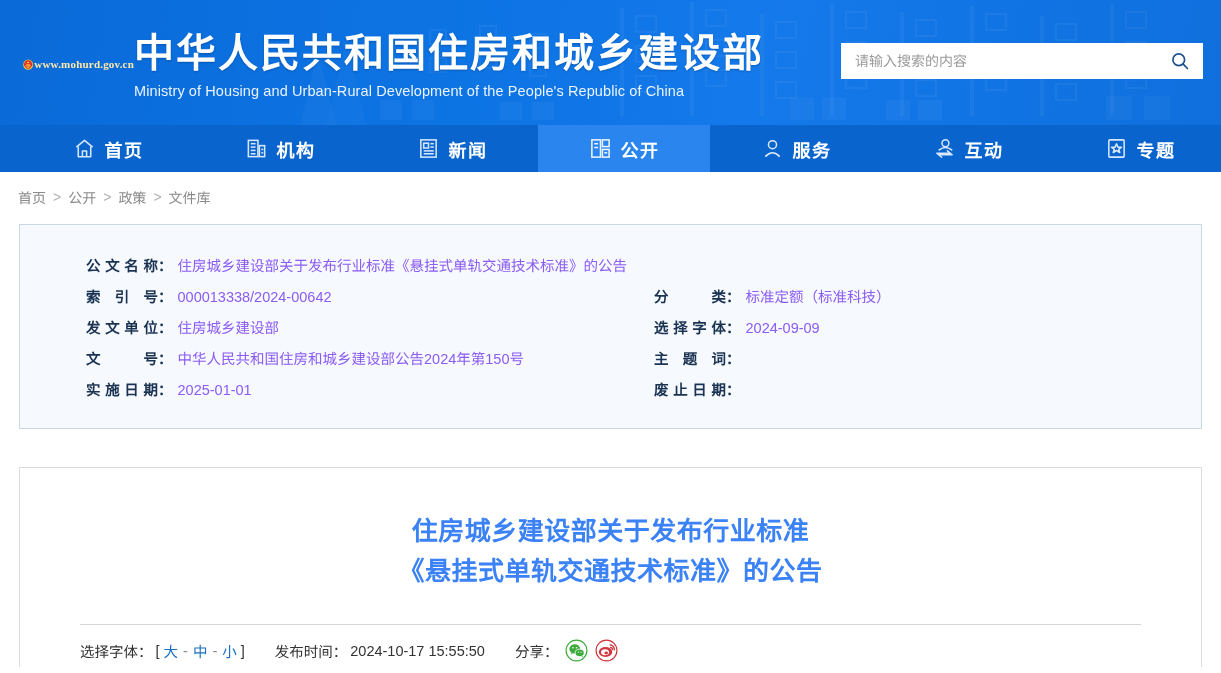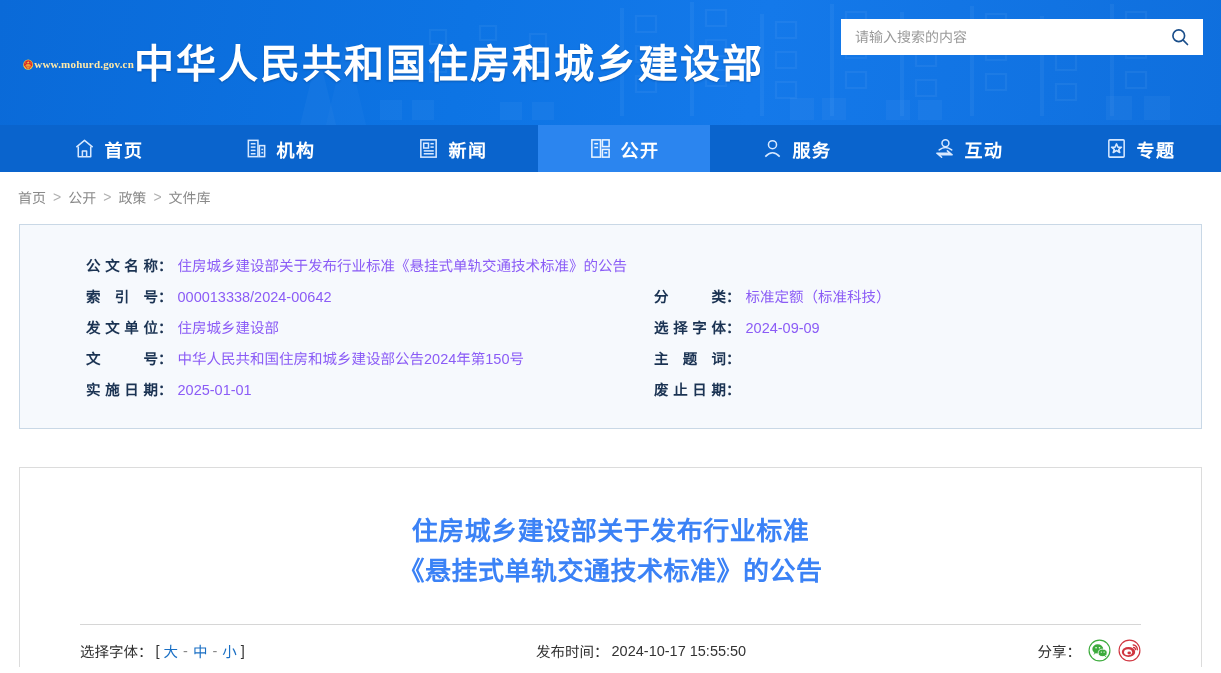--- a/index.html
+++ b/index.html
@@ -66,21 +66,21 @@
     font-size: 14.5px;
     color: #eaf3ff;
     letter-spacing: .1px;
     margin-top: 6px;
     white-space: nowrap;
   }
 
   .search-box {
     position: absolute;
     right: 18px;
-    top: 19px;
+    top: 43px;
     width: 362px;
     height: 36px;
     background: #fff;
     display: flex;
     align-items: center;
     padding: 0 10px 0 14px;
   }
   .search-input {
     flex: 1;
     border: 0;
@@ -196,21 +196,21 @@
   .article-divider {
     margin: 33px auto 0 auto;
     height: 1px;
     background: #d6d6d6;
     width: 100%;
   }
   .article-toolbar {
     margin-top: 14px;
     display: flex;
     align-items: center;
-    justify-content: space-between;
+    justify-content: flex-start;
     gap: 30px;
     font-size: 14.5px;
     color: #333;
   }
   .tool-group { display: flex; align-items: center; gap: 3px; white-space: nowrap; }
   .bracket { color: #333; }
   .fs-link { color: #1a6fc4; cursor: pointer; text-decoration: none; padding: 0 1px; }
   .fs-dash { color: #888; padding: 0 1px; }
   .share-icons { display: flex; align-items: center; gap: 7px; margin-left: 4px; }
   .share-ico { width: 23px; height: 23px; cursor: pointer; display: block; }
@@ -296,20 +296,21 @@
         <path d="M14 60 q8 14 18 22 l4 -6 q-12 -8 -18 -20 z" fill="#f5d33f"></path>
         <path d="M86 60 q-8 14 -18 22 l-4 -6 q12 -8 18 -20 z" fill="#f5d33f"></path>
         <rect x="38" y="66" width="24" height="5" fill="#f5d33f"></rect>
         <rect x="42" y="73" width="16" height="5" fill="#f5d33f"></rect>
       </svg>
       <div class="emblem-url">www.mohurd.gov.cn</div>
     </div>
 
     <div class="title-block">
       <div class="cn-title">中华人民共和国住房和城乡建设部</div>
+      <div class="en-title">Ministry of Housing and Urban-Rural Development of the People's Republic of China</div>
     </div>
 
     <div class="search-box">
       <input class="search-input" type="text" placeholder="请输入搜索的内容" style="">
       <button class="search-btn">
         <svg width="20" height="20" viewBox="0 0 24 24" fill="none" stroke="#1a4e8a" stroke-width="2" stroke-linecap="round">
           <circle cx="10.5" cy="10.5" r="7"></circle>
             <line x1="15.8" y1="15.8" x2="21" y2="21"></line>
         </svg>
       </button>

